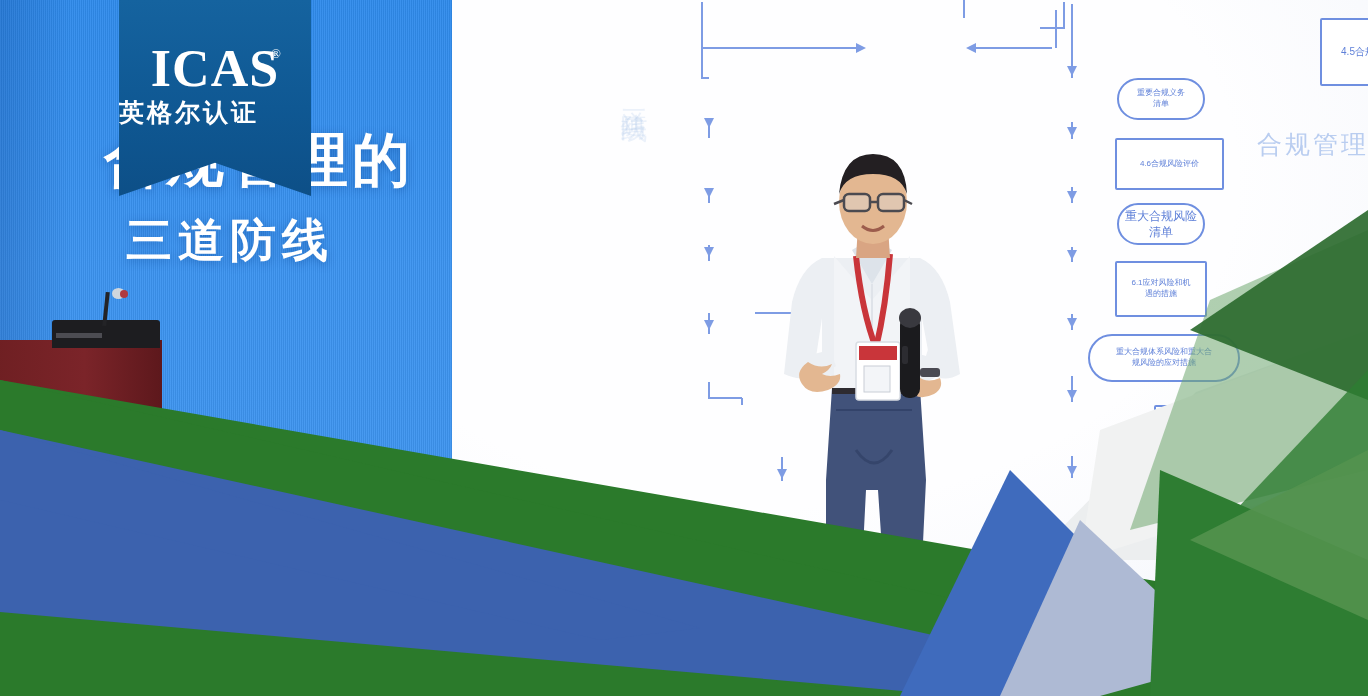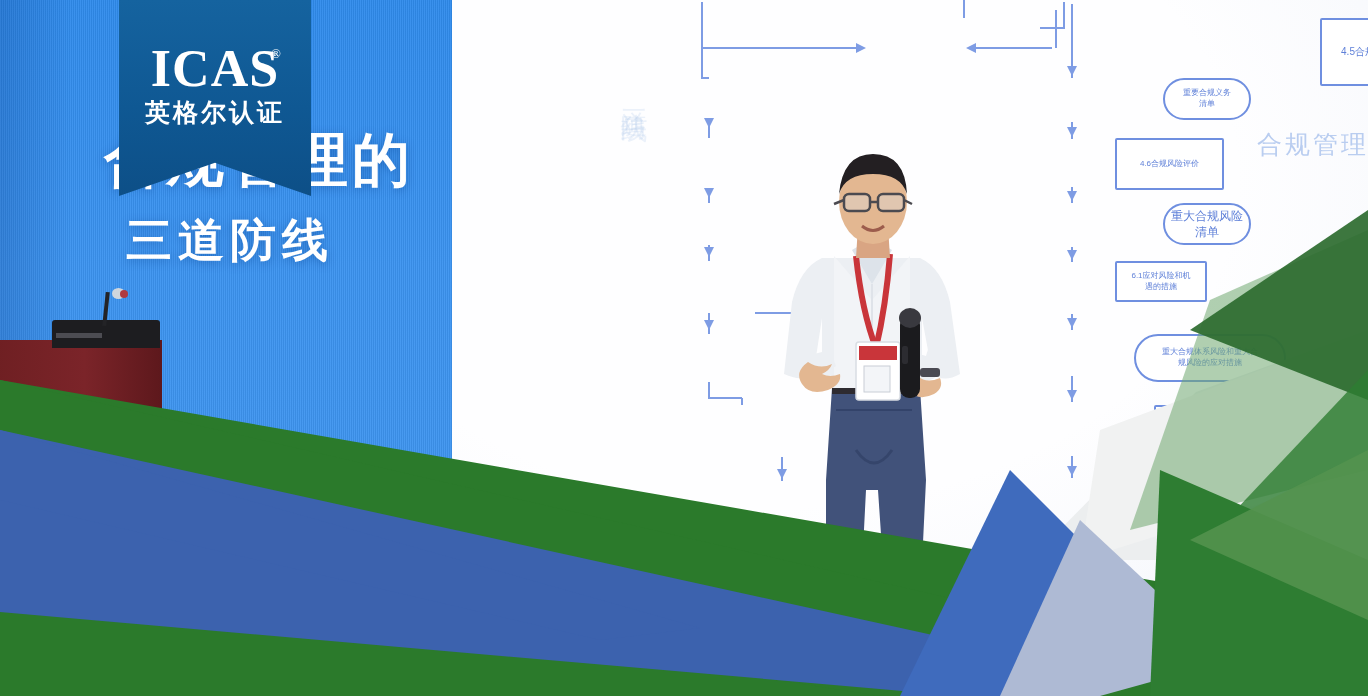--- a/index.html
+++ b/index.html
@@ -64,34 +64,34 @@
   .logo-banner .icas{
     position:absolute;left:0;right:0;top:43px;text-align:center;
     font-family:"Liberation Serif","DejaVu Serif",serif;
     font-size:52px;font-weight:700;color:#fff;letter-spacing:1px;line-height:1;
   }
   .logo-banner .reg{
     position:absolute;left:50%;margin-left:56px;top:46px;
     font-size:13px;color:#fff;font-family:"Liberation Serif",serif;
   }
   .logo-banner .cn{
-    position:absolute;left:0;right:0;top:100px;text-align:center;
+    position:absolute;left:0;right:0;top:100px;
     font-size:25px;font-weight:700;color:#fff;letter-spacing:3px;line-height:1;
   }
 
   
   .flow{position:absolute;left:452px;top:0;width:916px;height:600px;}
   .flow svg{position:absolute;left:0;top:0;}
   .node{
     position:absolute;border:2px solid #6f8fe0;background:rgba(255,255,255,.9);
     color:#5f80d8;display:flex;align-items:center;justify-content:center;
     text-align:center;line-height:1.35;box-sizing:border-box;padding:2px 4px;
   }
   .node.rect{border-radius:2px;}
-  .node.pill{border-radius:999px;margin-left:46px;}
+  .node.pill{border-radius:999px;}
 
   .chart-heading{
     position:absolute;left:805px;top:128px;
     font-size:25px;letter-spacing:3px;color:#b9cdf0;white-space:nowrap;
   }
 
   
   .presenter{position:absolute;left:760px;top:150px;width:230px;height:470px;z-index:4;}
 
   
@@ -196,21 +196,21 @@
         <polygon points="312,546 307,536 317,536"></polygon>
         <polygon points="414,48 404,43 404,53"></polygon>
         <polygon points="514,48 524,43 524,53"></polygon>
       </g>
     </svg>
     <div id="nodes">
         <div class="node rect" style="left: 868px; top: 18px; width: 96px; height: 68px; font-size: 10px;">4.5合规义务</div>
         <div class="node pill" style="left: 665px; top: 78px; width: 88px; height: 42px; font-size: 8px;">重要合规义务<br>清单</div>
         <div class="node rect" style="left: 663px; top: 138px; width: 109px; height: 52px; font-size: 8px;">4.6合规风险评价</div>
         <div class="node pill" style="left: 665px; top: 203px; width: 88px; height: 42px; font-size: 12px;">重大合规风险<br>清单</div>
-        <div class="node rect" style="left: 663px; top: 261px; width: 92px; height: 41px; font-size: 8px;">6.1应对风险和机<br>遇的措施</div>
+        <div class="node rect" style="left: 663px; top: 261px; width: 92px; height: 56px; font-size: 8px;">6.1应对风险和机<br>遇的措施</div>
         <div class="node pill" style="left: 636px; top: 334px; width: 152px; height: 48px; font-size: 8px; text-align: center;">重大合规体系风险和重大合<br>规风险的应对措施</div>
         <div class="node rect" style="left: 702px; top: 405px; width: 160px; height: 52px; font-size: 9px;">8.1运行</div>
         <div class="node pill" style="left: 728px; top: 481px; width: 120px; height: 44px; font-size: 8px;">重要合规义务<br>风险得到控制</div>
         <div class="node rect" style="left: 760px; top: 548px; width: 108px; height: 52px; font-size: 8px;">9.1监视测量<br>分析评价</div>
       </div>
     <div class="chart-heading">合规管理的三道防线</div>
   </div>
 
   <div class="podium"></div>
   <div class="podium-top"></div>

